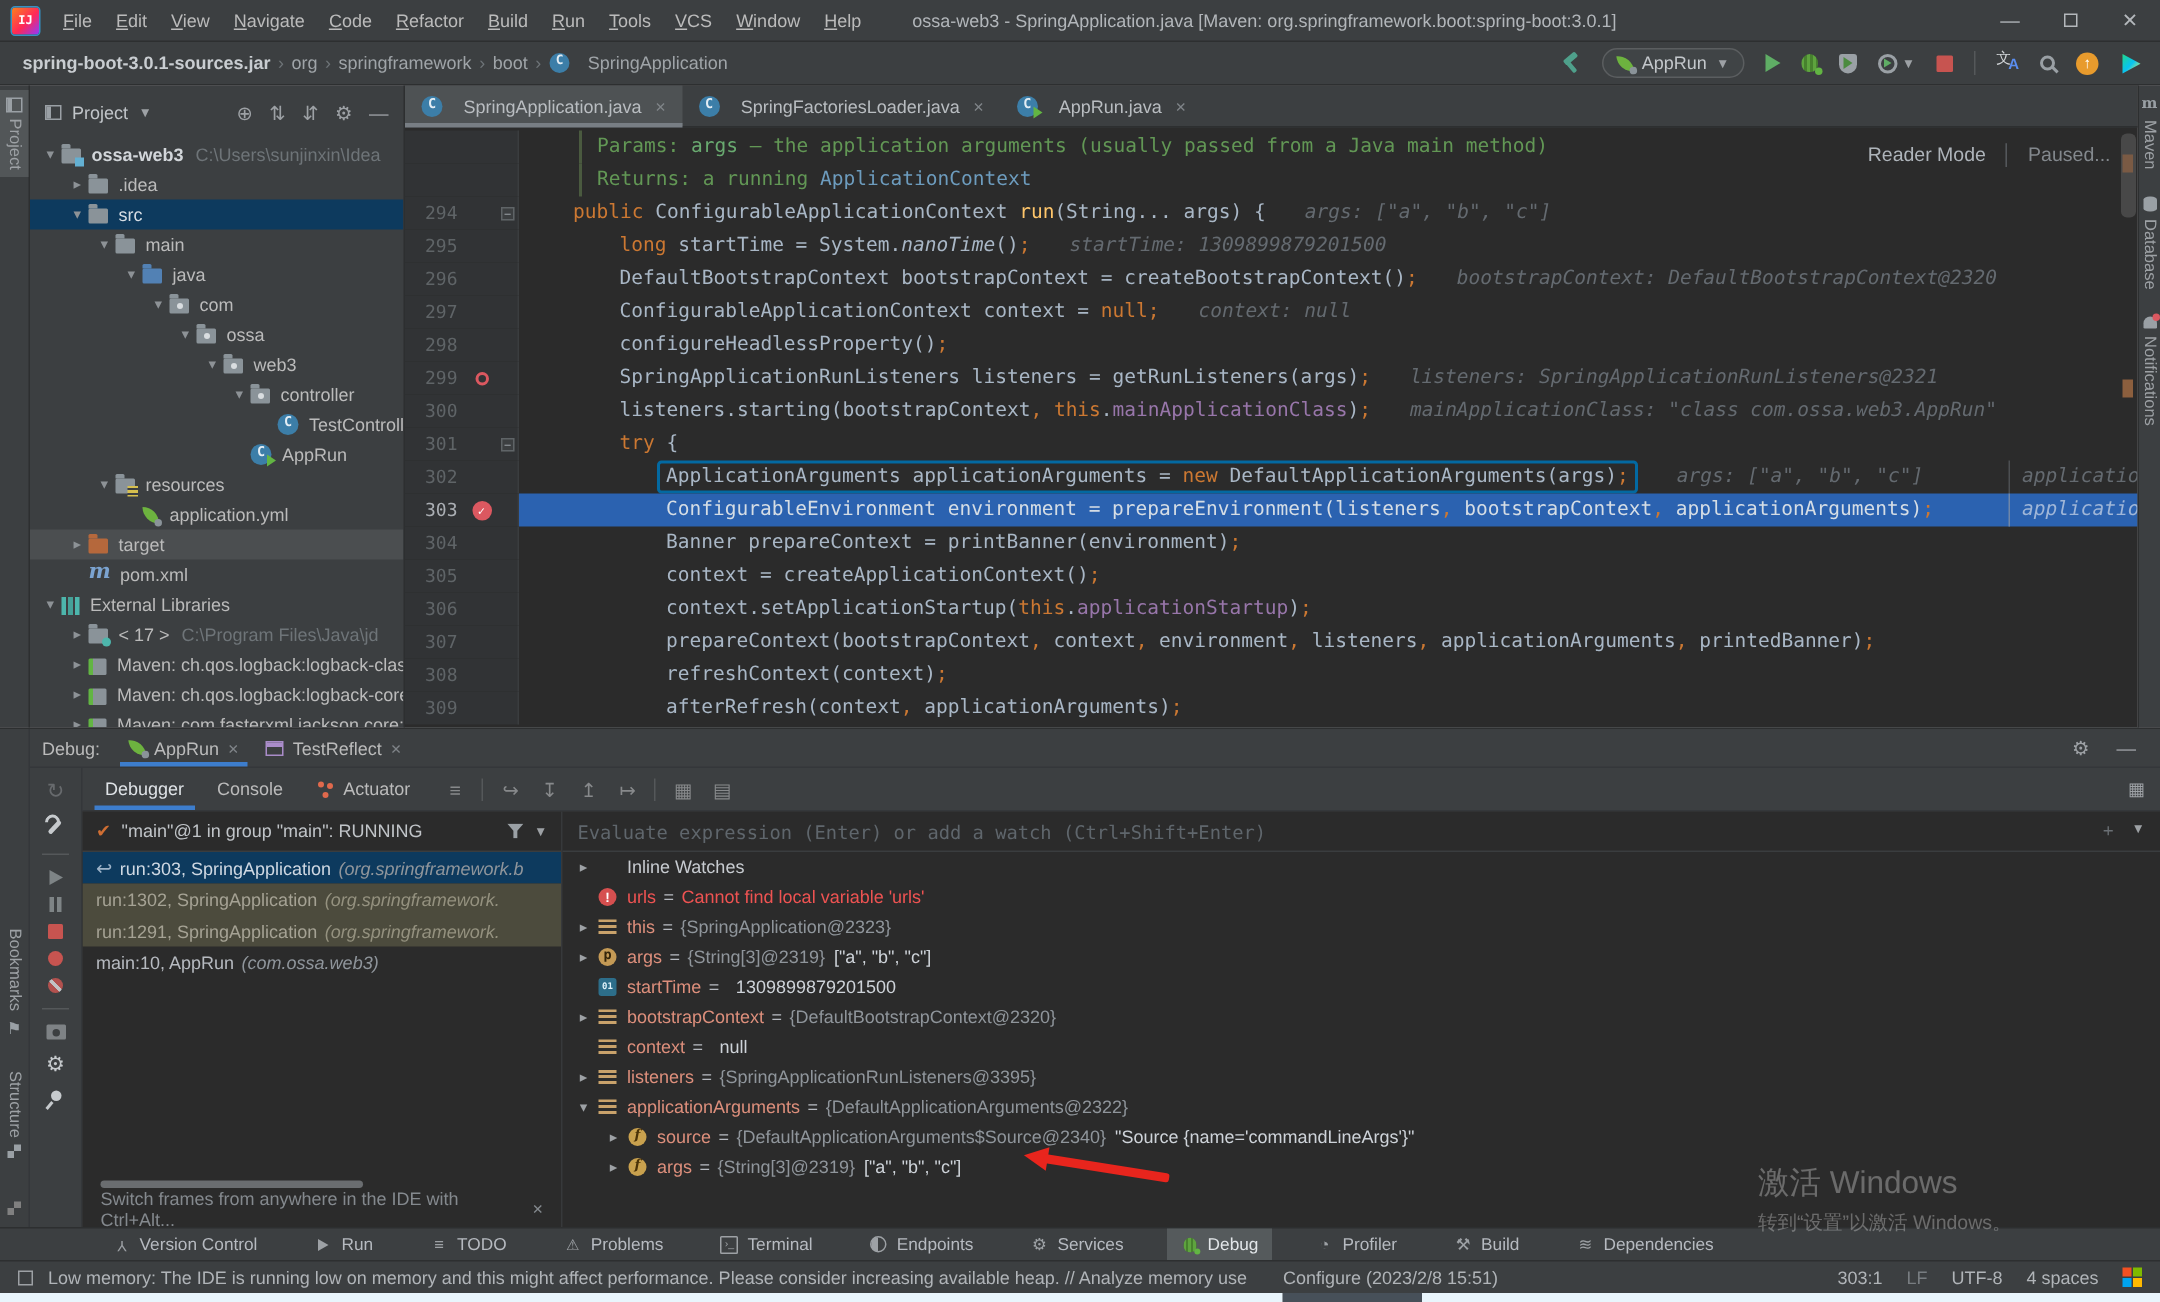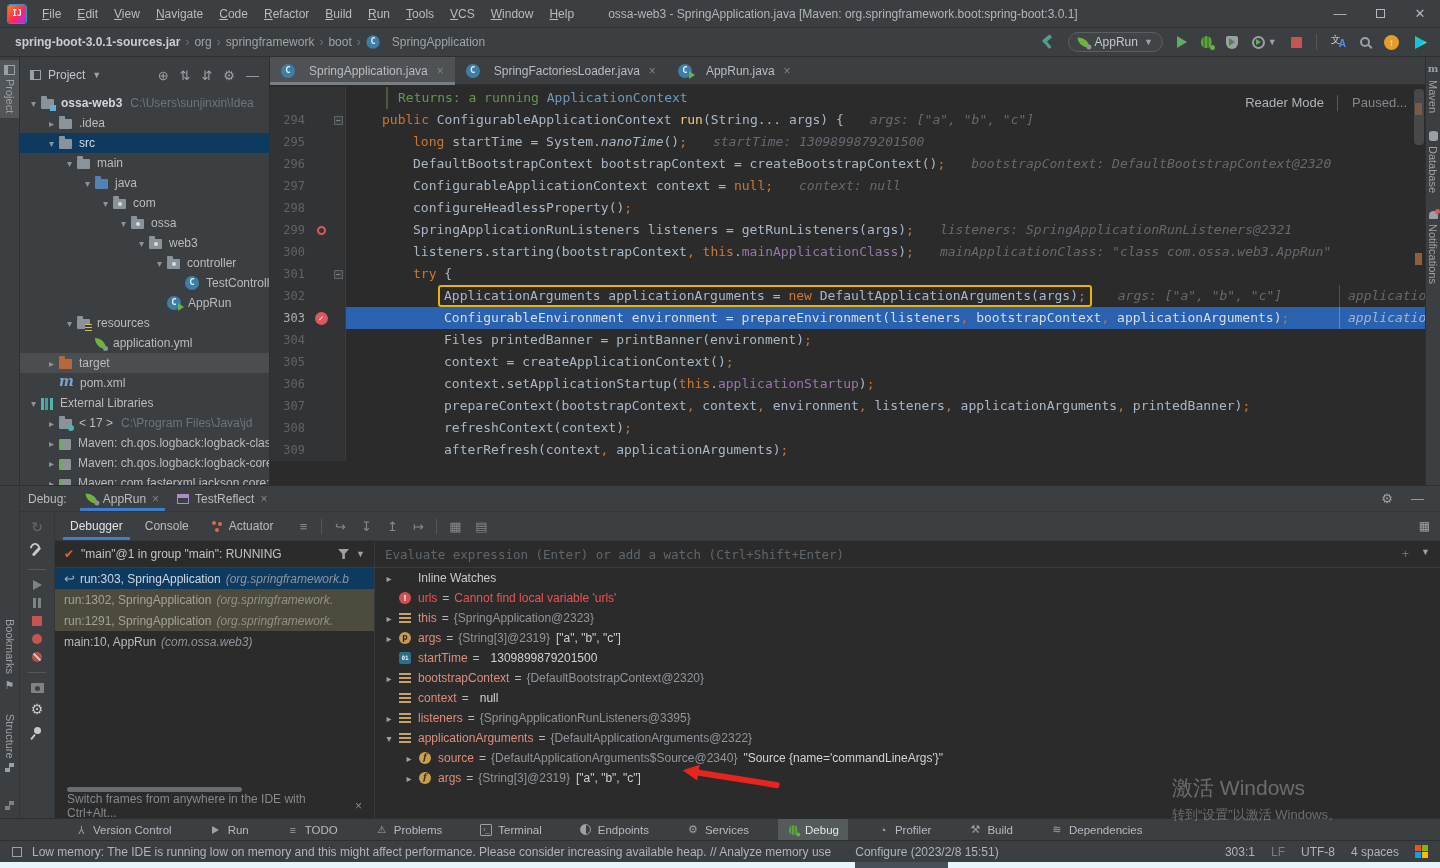--- a/index.html
+++ b/index.html
@@ -126,21 +126,21 @@
   .line-body{flex:1;min-width:0;position:relative;display:flex;align-items:center}
   .line-body.cur{background:#2b62b0}
   .docline{margin-left:40px;border-left:2px solid #4a5a3f;padding-left:10px}
   .tk-kw{color:#cc7832}.tk-def{color:#a9b7c6}.tk-mth{color:#ffc66b}.tk-fld{color:#9876aa}
   .tk-punct{color:#cc7832}.tk-stat{color:#a9b7c6;font-style:italic}
   .tk-doc{color:#629755}.tk-doccode{color:#69aa70}.tk-doclink{color:#6d9cbe}
   .line-body.cur .tk-def{color:#d5dde5}
   .hint{color:#646a70;font-style:italic;margin-left:26px}
   .hint2{position:absolute;right:0;top:0;bottom:0;width:86px;border-left:1px solid #4c4f52;padding-left:8px;color:#646a70;font-style:italic;overflow:hidden}
   .line-body.cur .hint2{color:#9fb6d8;border-left-color:#6e86a8}
-  .redbox{display:inline-block;border:2px solid #eab308;border-radius:3px;padding:0 4px;margin-left:-6px;height:22px;line-height:18px}
+  .redbox{display:inline-block;border:2px solid #0369a1;border-radius:3px;padding:0 4px;margin-left:-6px;height:22px;line-height:18px}
   .reader{position:absolute;top:10px;right:18px;display:flex;align-items:center;gap:10px;font-family:"Liberation Sans",sans-serif;font-size:13px;color:#aeb4ba}
   .reader .rdiv{color:#5a5e62}
   .reader .paused{color:#83888d}
   .emark{position:absolute;right:3px;width:7px;height:12px;background:#7a5a44}
   .ethumb{position:absolute;right:1px;top:4px;width:10px;height:56px;background:rgba(255,255,255,.14);border-radius:4px}
   .stripe-right{width:15px;background:#3c3f41;border-left:1px solid #2d2f30;display:flex;flex-direction:column;align-items:center;padding-top:4px;gap:18px;flex:none}
   .rslot{display:flex;flex-direction:column;align-items:center;gap:5px}
   .rsi-maven::before{content:"m";color:#9aa0a5;font:bold 10px "DejaVu Serif",serif}
   .rsi-database{width:9px;height:10px;background:#9aa0a5;border-radius:4px/2px}
   .rsi-notifications{width:9px;height:8px;background:#9aa0a5;border-radius:5px 5px 1px 1px;position:relative;display:inline-block}
@@ -478,32 +478,33 @@
             <span class="close">×</span>
           </div>
           <div class="etab">
             <span class="ticon ti-bootrun"></span>
             <span class="etab-label">AppRun.java</span>
             <span class="close">×</span>
           </div>
         </div>
       <div class="code-wrap">
         <div id="code">
+            <div class="code-line"><span class="ln"></span><span class="bpcol"></span><span class="foldcol"></span><div class="line-body"><div class="docline"><span class="tk-doc">Params: </span><span class="tk-doccode">args</span><span class="tk-doc"> – the application arguments (usually passed from a Java main method)</span></div></div></div>
             <div class="code-line"><span class="ln"></span><span class="bpcol"></span><span class="foldcol"></span><div class="line-body"><div class="docline"><span class="tk-doc">Returns: </span><span class="tk-doc">a running </span><span class="tk-doclink">ApplicationContext</span></div></div></div>
             <div class="code-line"><span class="ln">294</span><span class="bpcol"></span><span class="foldcol"><span class="fold-mark">−</span></span><div class="line-body"><span class="code-text" style="padding-left: 36px;"><span class="tk-kw">public </span><span class="tk-def">ConfigurableApplicationContext </span><span class="tk-mth">run</span><span class="tk-def">(String... args) {</span><span class="hint">args: ["a", "b", "c"]</span></span></div></div>
             <div class="code-line"><span class="ln">295</span><span class="bpcol"></span><span class="foldcol"></span><div class="line-body"><span class="code-text" style="padding-left: 67px;"><span class="tk-kw">long </span><span class="tk-def">startTime = System.</span><span class="tk-stat">nanoTime</span><span class="tk-def">()</span><span class="tk-punct">;</span><span class="hint">startTime: 1309899879201500</span></span></div></div>
             <div class="code-line"><span class="ln">296</span><span class="bpcol"></span><span class="foldcol"></span><div class="line-body"><span class="code-text" style="padding-left: 67px;"><span class="tk-def">DefaultBootstrapContext bootstrapContext = createBootstrapContext()</span><span class="tk-punct">;</span><span class="hint">bootstrapContext: DefaultBootstrapContext@2320</span></span></div></div>
             <div class="code-line"><span class="ln">297</span><span class="bpcol"></span><span class="foldcol"></span><div class="line-body"><span class="code-text" style="padding-left: 67px;"><span class="tk-def">ConfigurableApplicationContext context = </span><span class="tk-kw">null</span><span class="tk-punct">;</span><span class="hint">context: null</span></span></div></div>
             <div class="code-line"><span class="ln">298</span><span class="bpcol"></span><span class="foldcol"></span><div class="line-body"><span class="code-text" style="padding-left: 67px;"><span class="tk-def">configureHeadlessProperty()</span><span class="tk-punct">;</span></span></div></div>
             <div class="code-line"><span class="ln">299</span><span class="bpcol"><span class="bp-hollow"></span></span><span class="foldcol"></span><div class="line-body"><span class="code-text" style="padding-left: 67px;"><span class="tk-def">SpringApplicationRunListeners listeners = getRunListeners(args)</span><span class="tk-punct">;</span><span class="hint">listeners: SpringApplicationRunListeners@2321</span></span></div></div>
             <div class="code-line"><span class="ln">300</span><span class="bpcol"></span><span class="foldcol"></span><div class="line-body"><span class="code-text" style="padding-left: 67px;"><span class="tk-def">listeners.starting(bootstrapContext</span><span class="tk-punct">,</span><span class="tk-def"> </span><span class="tk-kw">this</span><span class="tk-def">.</span><span class="tk-fld">mainApplicationClass</span><span class="tk-def">)</span><span class="tk-punct">;</span><span class="hint">mainApplicationClass: "class com.ossa.web3.AppRun"</span></span></div></div>
             <div class="code-line"><span class="ln">301</span><span class="bpcol"></span><span class="foldcol"><span class="fold-mark">−</span></span><div class="line-body"><span class="code-text" style="padding-left: 67px;"><span class="tk-kw">try</span><span class="tk-def"> {</span></span></div></div>
             <div class="code-line"><span class="ln">302</span><span class="bpcol"></span><span class="foldcol"></span><div class="line-body"><span class="code-text" style="padding-left: 98px;"><span class="redbox"><span class="tk-def">ApplicationArguments applicationArguments = </span><span class="tk-kw">new </span><span class="tk-def">DefaultApplicationArguments(args)</span><span class="tk-punct">;</span></span><span class="hint">args: ["a", "b", "c"]</span></span><span class="hint2">applicationAr</span></div></div>
             <div class="code-line"><span class="ln cur">303</span><span class="bpcol"><span class="bp-check">✓</span></span><span class="foldcol"></span><div class="line-body cur"><span class="code-text" style="padding-left: 98px;"><span class="tk-def">ConfigurableEnvironment environment = prepareEnvironment(listeners</span><span class="tk-punct">,</span><span class="tk-def"> bootstrapContext</span><span class="tk-punct">,</span><span class="tk-def"> applicationArguments)</span><span class="tk-punct">;</span></span><span class="hint2">applicatio</span></div></div>
-            <div class="code-line"><span class="ln">304</span><span class="bpcol"></span><span class="foldcol"></span><div class="line-body"><span class="code-text" style="padding-left: 98px;"><span class="tk-def">Files printedBanner = printBanner(environment)</span><span class="tk-punct">;</span></span></div></div>
+            <div class="code-line"><span class="ln">304</span><span class="bpcol"></span><span class="foldcol"></span><div class="line-body"><span class="code-text" style="padding-left: 98px;"><span class="tk-def">Banner prepareContext = printBanner(environment)</span><span class="tk-punct">;</span></span></div></div>
             <div class="code-line"><span class="ln">305</span><span class="bpcol"></span><span class="foldcol"></span><div class="line-body"><span class="code-text" style="padding-left: 98px;"><span class="tk-def">context = createApplicationContext()</span><span class="tk-punct">;</span></span></div></div>
             <div class="code-line"><span class="ln">306</span><span class="bpcol"></span><span class="foldcol"></span><div class="line-body"><span class="code-text" style="padding-left: 98px;"><span class="tk-def">context.setApplicationStartup(</span><span class="tk-kw">this</span><span class="tk-def">.</span><span class="tk-fld">applicationStartup</span><span class="tk-def">)</span><span class="tk-punct">;</span></span></div></div>
             <div class="code-line"><span class="ln">307</span><span class="bpcol"></span><span class="foldcol"></span><div class="line-body"><span class="code-text" style="padding-left: 98px;"><span class="tk-def">prepareContext(bootstrapContext</span><span class="tk-punct">,</span><span class="tk-def"> context</span><span class="tk-punct">,</span><span class="tk-def"> environment</span><span class="tk-punct">,</span><span class="tk-def"> listeners</span><span class="tk-punct">,</span><span class="tk-def"> applicationArguments</span><span class="tk-punct">,</span><span class="tk-def"> printedBanner)</span><span class="tk-punct">;</span></span></div></div>
             <div class="code-line"><span class="ln">308</span><span class="bpcol"></span><span class="foldcol"></span><div class="line-body"><span class="code-text" style="padding-left: 98px;"><span class="tk-def">refreshContext(context)</span><span class="tk-punct">;</span></span></div></div>
             <div class="code-line"><span class="ln">309</span><span class="bpcol"></span><span class="foldcol"></span><div class="line-body"><span class="code-text" style="padding-left: 98px;"><span class="tk-def">afterRefresh(context</span><span class="tk-punct">,</span><span class="tk-def"> applicationArguments)</span><span class="tk-punct">;</span></span></div></div>
           </div>
         <div class="reader">
           <span>Reader Mode</span>
           <span class="rdiv">│</span>
           <span class="paused">Paused...</span>

